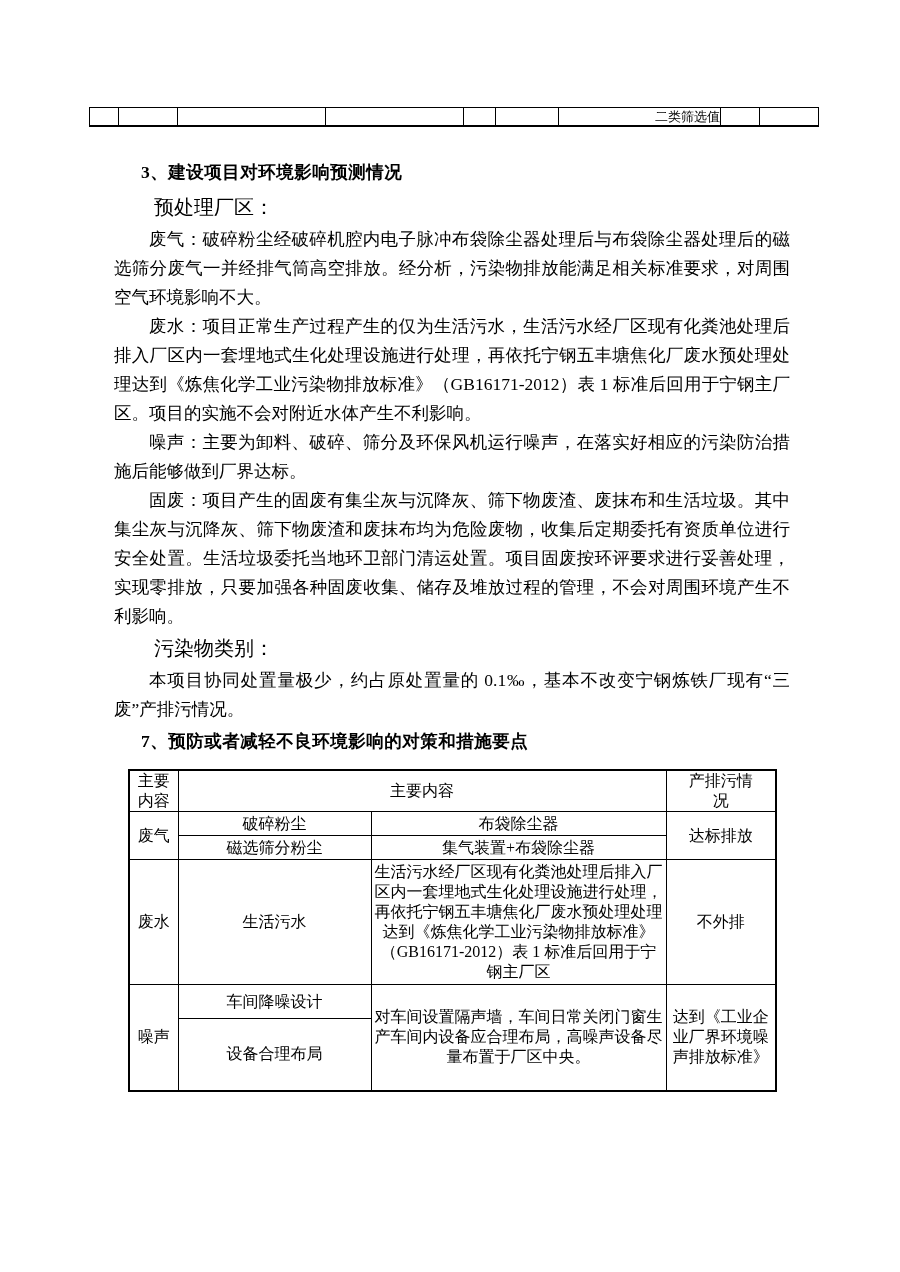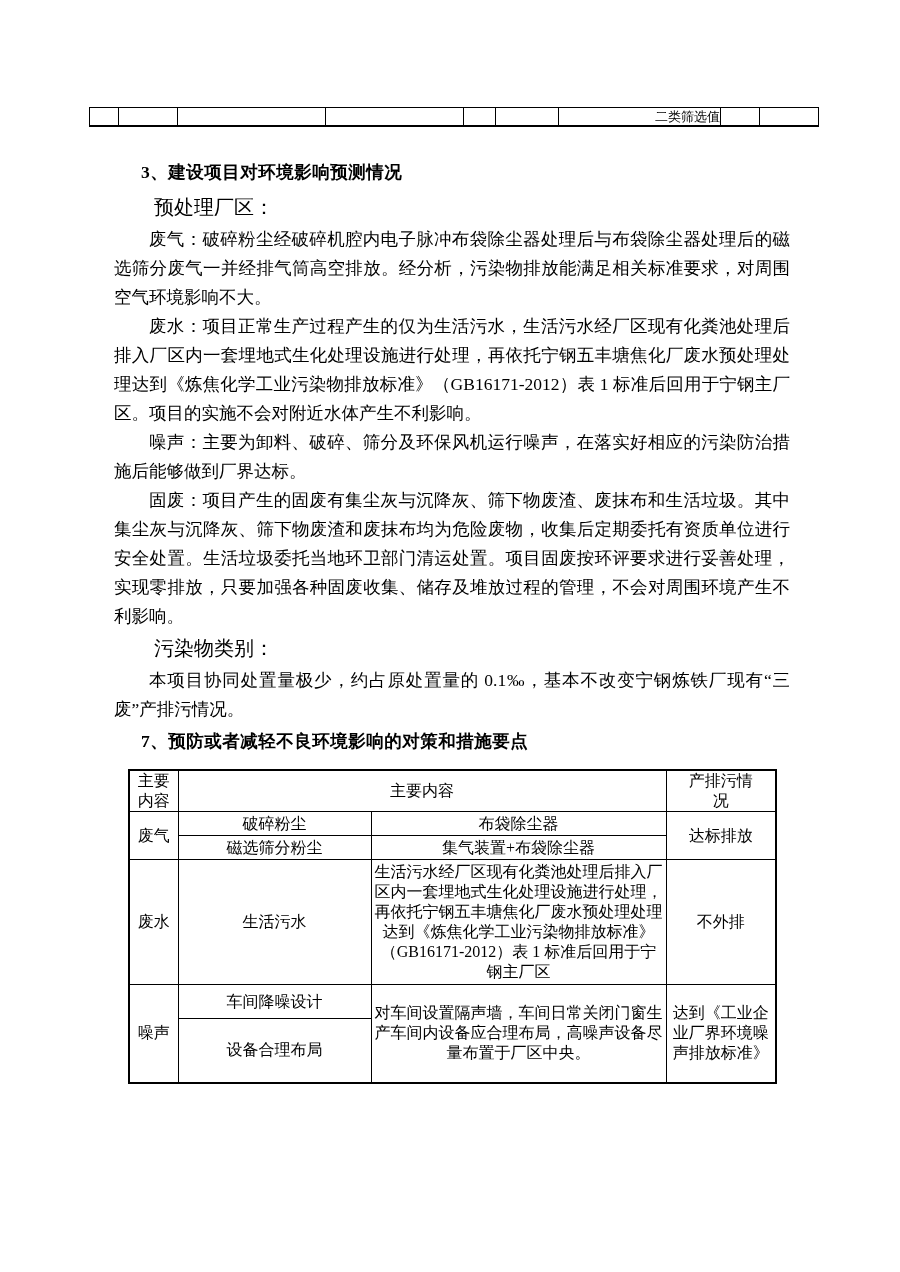--- a/index.html
+++ b/index.html
@@ -77,21 +77,21 @@
   tr.gas-r { height: 24px; }
   tr.gas-r td { height: 24px; }
   tr.water-r td { height: 125px; }
   td.water-measure {
     font-size: 16px;
     line-height: 20.5px;
     padding: 0 5px;
     text-align: center;
   }
   tr.noise-r1 td { height: 34px; }
-  tr.noise-r2 td { height: 64px; }
+  tr.noise-r2 td { height: 72px; }
   td.noise-measure {
     text-align: left;
     font-size: 15.5px;
     line-height: 28px;
     padding: 0 1px;
   }
   td.noise-effect { line-height: 28px; padding: 0; margin-left: 43px; }
 </style>
 </head>
 <body>

